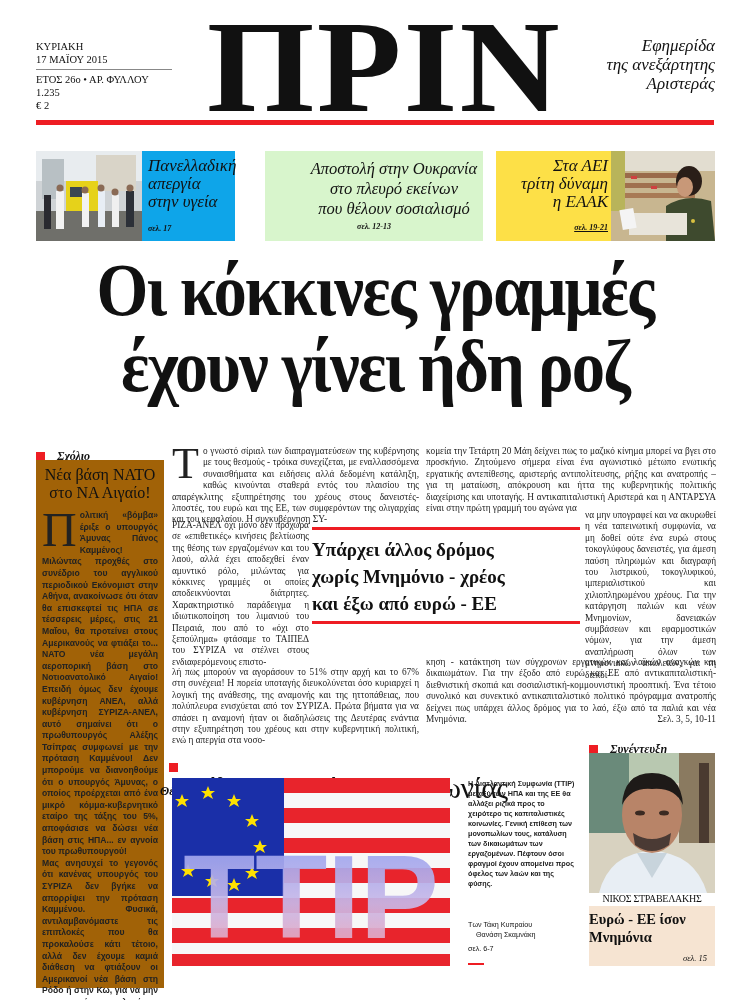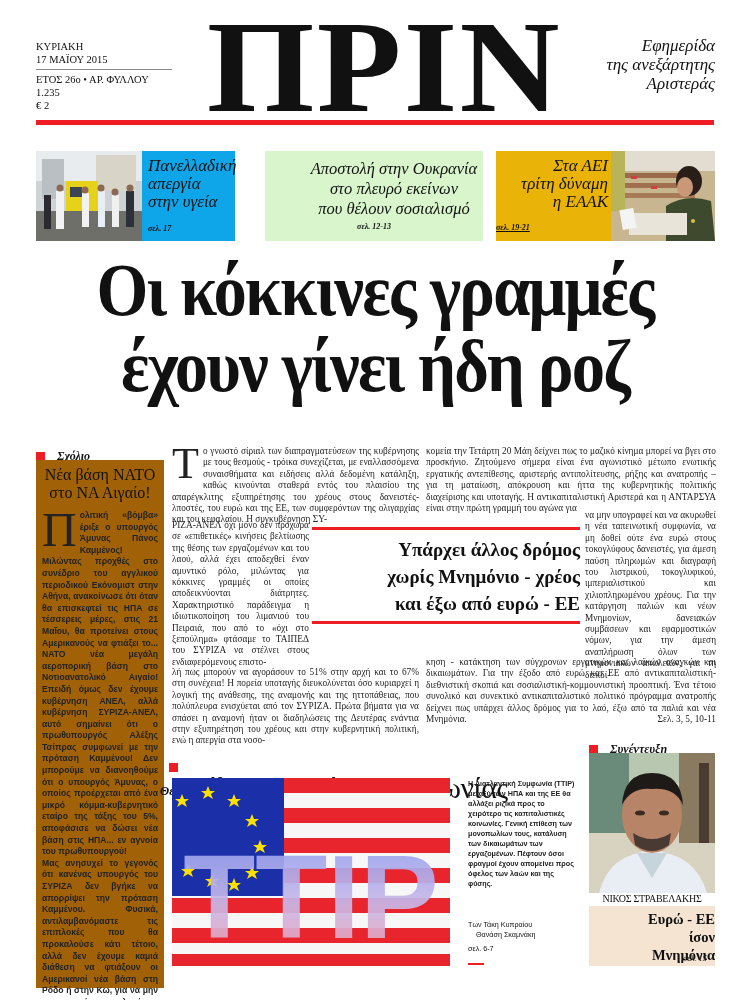--- a/index.html
+++ b/index.html
@@ -18,23 +18,23 @@
 
   
   .teaser { top: 151px; height: 90px; }
   #t1 { left: 36px; width: 199px; background: #0ea5e9; }
   #t1 .photo { left: 0; top: 0; width: 106px; height: 90px; }
   #t1 .txt { left: 112px; top: 6px; width: 80px; font-style: italic; font-size: 17px; line-height: 18px; }
   #t1 .pg { left: 112px; top: 73px; font-style: italic; font-weight: bold; font-size: 8px; }
   #t2 { left: 265px; width: 218px; background: #d8f5cc; text-align: center; }
   #t2 .txt { left: 0; top: 8px; width: 218px; font-style: italic; font-size: 16.5px; line-height: 20px; margin-left: 20px; }
   #t2 .pg { left: 0; top: 71px; width: 218px; font-style: italic; font-weight: bold; font-size: 8px; }
-  #t3 { left: 496px; width: 219px; background: #eab308; }
+  #t3 { left: 496px; width: 219px; background: #fde047; }
   #t3 .txt { left: 0; top: 6px; width: 112px; text-align: right; font-style: italic; font-size: 17px; line-height: 18px; }
-  #t3 .pg { left: 0; top: 72px; width: 112px; font-style: italic; font-weight: bold; font-size: 8px; text-decoration: underline; }
+  #t3 .pg { left: 0; top: 72px; width: 112px; text-align: right; font-style: italic; font-weight: bold; font-size: 8px; text-decoration: underline; }
   #t3 .photo { left: 115px; top: 0; width: 104px; height: 90px; }
 
   
   #headline { left: 36px; top: 252px; width: 678px; text-align: center; font-weight: bold; font-size: 74px;
               line-height: 76px; letter-spacing: -2px; transform: scaleX(0.9); transform-origin: center top; }
 
   
   .label { font-style: italic; font-weight: bold; font-size: 12px; display: flex; align-items: center; gap: 12px; }
   .label .sq { width: 9px; height: 9px; background: #ee1d23; display: inline-block; }
 
@@ -51,36 +51,36 @@
   #art1 .drop { float: left; font-size: 44px; line-height: 36px; margin: 0 4px 0 0; }
   #art2 { left: 172px; top: 520px; width: 137px; }
   #art3 { left: 172px; top: 667px; width: 247px; }
   #art4 { left: 426px; top: 446px; width: 290px; }
   #art5 { left: 585px; top: 510px; width: 131px; }
   #art6 { left: 426px; top: 657px; width: 290px; }
   #art6 .ref { float: right; }
 
   
   #pullTop { left: 312px; top: 527px; width: 268px; height: 3px; background: #ee1d23; }
-  #pull { left: 312px; top: 536px; width: 268px; text-align: right; font-weight: bold; font-size: 19px; line-height: 27px; }
+  #pull { left: 312px; top: 536px; width: 268px; text-align: left; font-weight: bold; font-size: 19px; line-height: 27px; }
   #pullBot { left: 312px; top: 621px; width: 268px; height: 3px; background: #ee1d23; }
 
   
   #themeLabel { left: 160px; top: 763px; flex-direction: column; }
   #themeTitle { left: 172px; top: 772px; font-size: 30px; line-height: 32px; letter-spacing: -0.5px; }
   #ttip { left: 172px; top: 778px; width: 278px; height: 188px; overflow: hidden; }
   #ttipText { left: 468px; top: 779px; width: 110px; font-family: "Liberation Sans", sans-serif; font-weight: bold; font-size: 7.2px; line-height: 10px; color: #222; }
   #ttipAuth { left: 468px; top: 920px; width: 110px; font-family: "Liberation Sans", sans-serif; font-weight: normal; font-size: 7.2px; line-height: 10px; }
   #ttipBar { left: 468px; top: 963px; width: 16px; height: 2px; background: #ee1d23; }
 
   
   #intLabel { left: 589px; top: 742px; }
   #intPhoto { left: 589px; top: 753px; width: 126px; height: 140px; }
   #intName { left: 589px; top: 893px; width: 126px; text-align: center; font-size: 10px; line-height: 12px; letter-spacing: -0.3px; }
-  #intBox { left: 589px; top: 906px; width: 126px; height: 60px; background: #f6e4d2; text-align: right; padding-left: 41px; }
+  #intBox { left: 589px; top: 906px; width: 126px; height: 60px; background: #f6e4d2; text-align: left; }
   #intBox .q { font-weight: bold; font-size: 14.5px; line-height: 18px; padding-top: 4px; }
   #intBox .pg { position: absolute; right: 8px; bottom: 3px; font-style: italic; font-size: 8.5px; }
 </style>
 </head>
 <body>
 
 <div id="meta" class="abs">
   <div>ΚΥΡΙΑΚΗ</div>
   <div>17 ΜΑΪΟΥ 2015</div>
   <div class="sep"></div>

